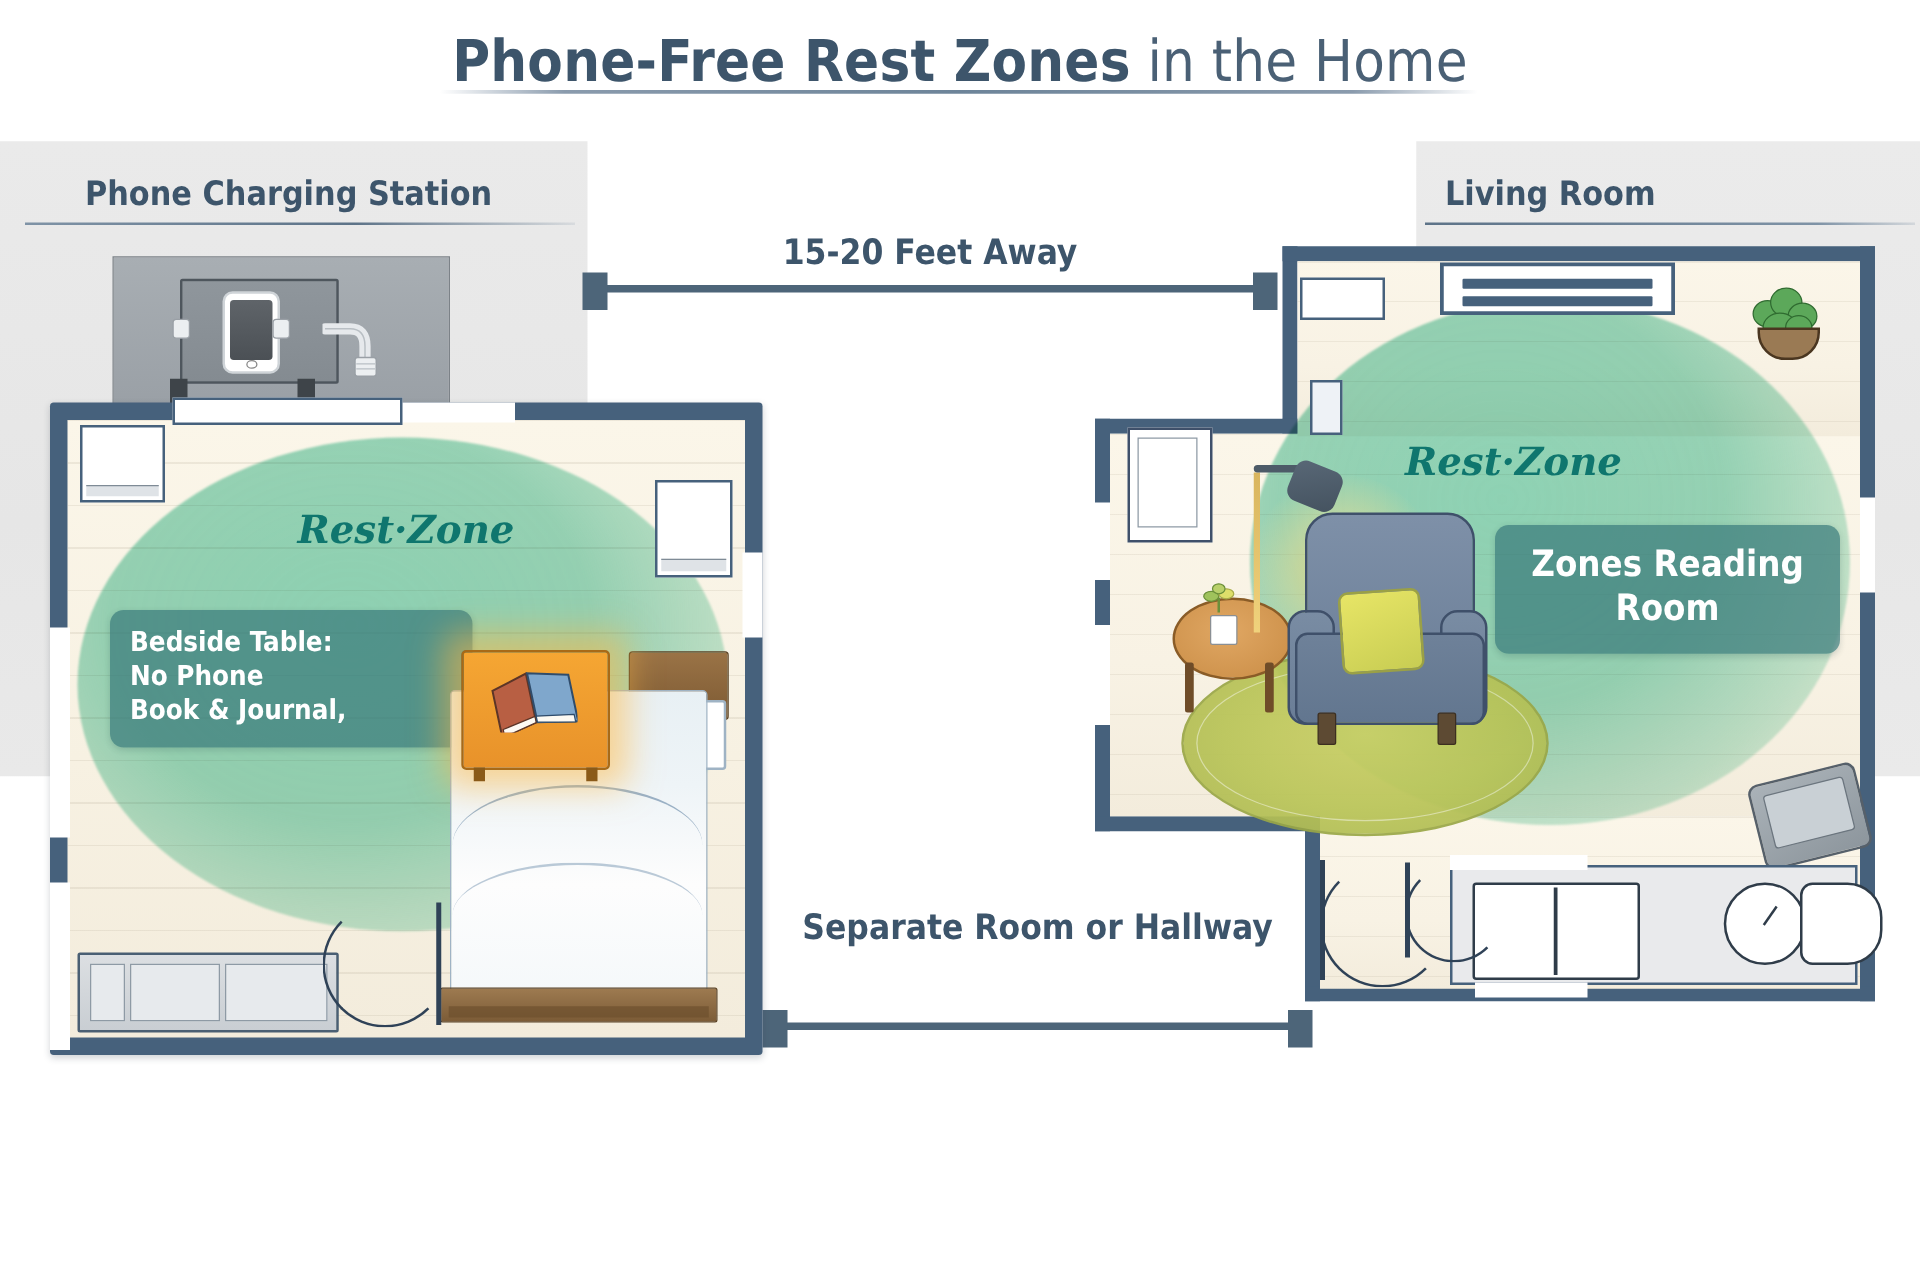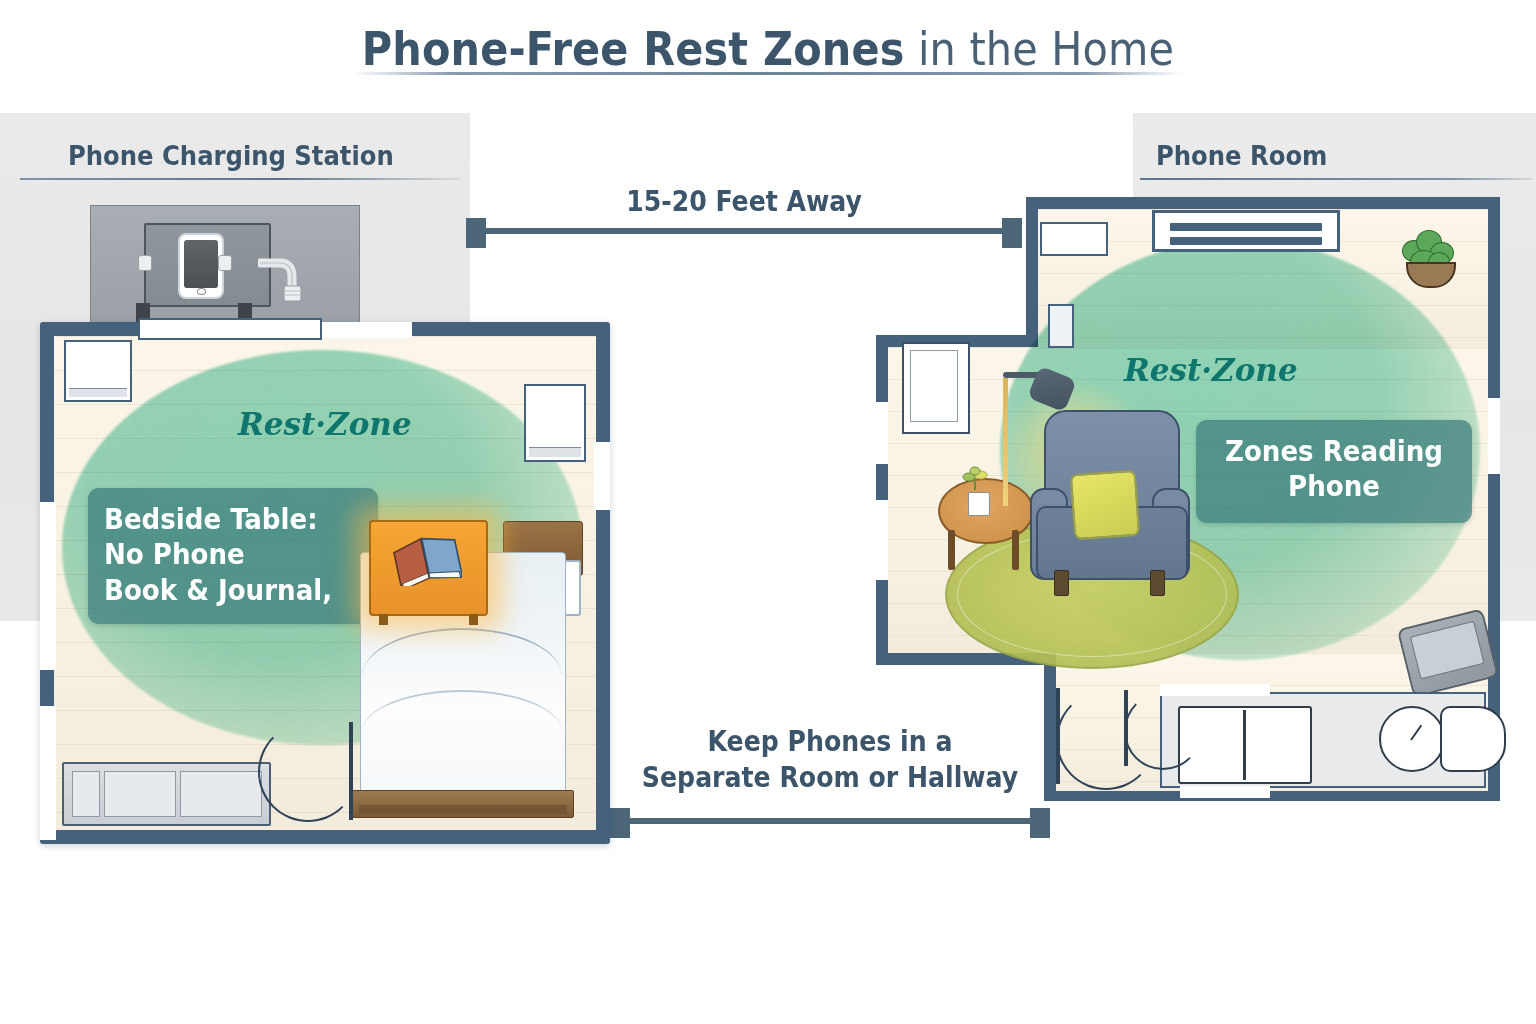--- a/index.html
+++ b/index.html
@@ -85,21 +85,21 @@
   .script{position:absolute;font-family:"DejaVu Serif",serif;
     font-style:italic;font-weight:600;color:#0f766e;white-space:nowrap;}
   #bed-rest-label{left:238px;top:406px;font-size:31px;}
   #liv-rest-label{left:1124px;top:352px;font-size:31px;}
 
   .callout{position:absolute;border-radius:11px;
     background:rgba(58,124,124,.72);
     color:#fff;font-weight:700;line-height:1.22;
     font-family:"DejaVu Sans Condensed","Liberation Sans",sans-serif;
     box-shadow:0 2px 5px rgba(30,60,60,.18);}
-  #bed-callout{left:88px;top:488px;width:258px;padding:14px 16px 16px;font-size:29px;}
+  #bed-callout{left:88px;top:488px;width:258px;padding:14px 16px 16px;font-size:22px;}
   #liv-callout{left:1196px;top:420px;width:248px;padding:14px 14px 18px;font-size:29px;text-align:center;}
 
   
   .wall-open{position:absolute;background:#ffffff;border:2px solid #46617c;box-sizing:border-box;}
   .white-gap{position:absolute;background:#ffffff;}
 
   
   .bed-mattress{position:absolute;left:360px;top:552px;width:204px;height:250px;
     background:linear-gradient(180deg,#e8f0f4 0%,#eef4f7 30%,#fdfdfd 62%,#f4f8fa 100%);
     border:1.6px solid #9fb3c4;border-radius:4px;}
@@ -204,21 +204,21 @@
   <div class="panel-right"></div>
 
   <div class="title-wrap">
     <span class="title"><span>Phone-Free Rest Zones</span><span class="light"> in the Home</span></span>
   </div>
   <div class="title-rule"></div>
 
   <div class="sec-label" id="lbl-charging">Phone Charging Station</div>
   <div class="sec-rule" id="rule-charging"></div>
 
-  <div class="sec-label" id="lbl-living">Phone Room</div>
+  <div class="sec-label" id="lbl-living">Living Room</div>
   <div class="sec-rule" id="rule-living"></div>
 
   <div class="plan" style="left:90px;top:205px;width:270px;height:125px;">
     <div style="position:absolute;left:0;top:0;width:268px;height:118px;background:linear-gradient(180deg,#a8aeb3,#9aa0a6);border:1.5px solid #7c8288;"></div>
     <div style="position:absolute;left:54px;top:18px;width:123px;height:80px;background:linear-gradient(180deg,#8f969c,#848b91);border:2px solid #4e565d;border-radius:2px;"></div>
     <div style="position:absolute;left:88px;top:28px;width:42px;height:62px;background:#fff;border:2px solid #cfd4d8;border-radius:8px;">
       <div style="position:absolute;left:4px;top:5px;right:4px;bottom:9px;background:linear-gradient(180deg,#5f6469,#4b5055);border-radius:3px;"></div>
       <div style="position:absolute;left:17px;bottom:2px;width:7px;height:5px;border:1.2px solid #888;border-radius:50%;"></div>
     </div>
     <div style="position:absolute;left:48px;top:50px;width:12px;height:14px;background:#eceff1;border:1.4px solid #9aa0a6;border-radius:3px;"></div>
@@ -241,21 +241,20 @@
         <path d="M10,0 L0,5 L10,10 z" fill="#4d6579"></path>
       </marker>
       <marker id="arrR" markerWidth="10" markerHeight="10" refX="1" refY="5" orient="auto">
         <path d="M0,0 L10,5 L0,10 z" fill="#4d6579"></path>
       </marker>
     </defs>
     <line x1="14" y1="13" x2="542" y2="13" stroke="#4d6579" stroke-width="6" marker-start="url(#arrL)" marker-end="url(#arrR)"></line>
   </svg>
 
   <div class="anno" id="anno-keep">
-    <div>Keep Phones in a</div>
     <div>Separate Room or Hallway</div>
   </div>
   <svg class="arrow-svg" style="left:610px;top:808px;" width="440" height="30">
     <line x1="14" y1="13" x2="426" y2="13" stroke="#4d6579" stroke-width="6" marker-start="url(#arrL)" marker-end="url(#arrR)"></line>
   </svg>
 
   <div class="plan" id="bedroom">
     <div class="room-shell"></div>
     <div class="floor" id="bed-floor"></div>
     <div class="rest-ellipse" id="bed-rest"></div>
@@ -325,21 +324,21 @@
 
   <div class="liv-floor" style="left:888px;top:347px;width:600px;height:306px;"></div>
   <div class="liv-floor" style="left:1038px;top:209px;width:450px;height:140px;"></div>
   <div class="liv-floor" style="left:1056px;top:653px;width:432px;height:138px;"></div>
 
   <div class="rest-ellipse" id="liv-rest"></div>
   <div class="script" id="liv-rest-label">Rest·Zone</div>
 
   <div class="callout" id="liv-callout">
     <div>Zones Reading</div>
-    <div>Phone</div>
+    <div>Room</div>
   </div>
 
   <div class="sofa-top" style="left:1152px;top:210px;width:188px;height:42px;">
     <i style="top:10px;width:84%;"></i>
     <i style="top:24px;width:84%;"></i>
   </div>
   <div class="wall-open" style="left:1040px;top:222px;width:68px;height:34px;"></div>
   <div class="wall-open" style="left:1048px;top:304px;width:26px;height:44px;background:#eef2f6;"></div>
 
   <div class="white-gap" style="position:absolute;left:876px;top:402px;width:12px;height:62px;background:#fff;"></div>

